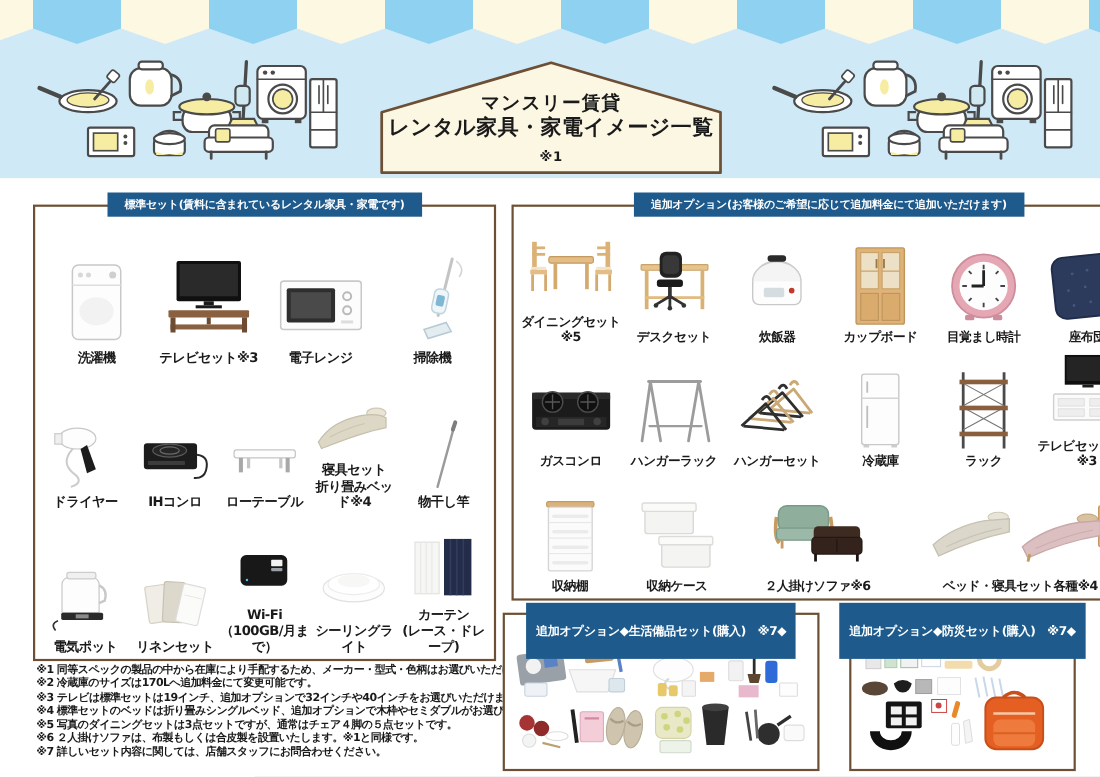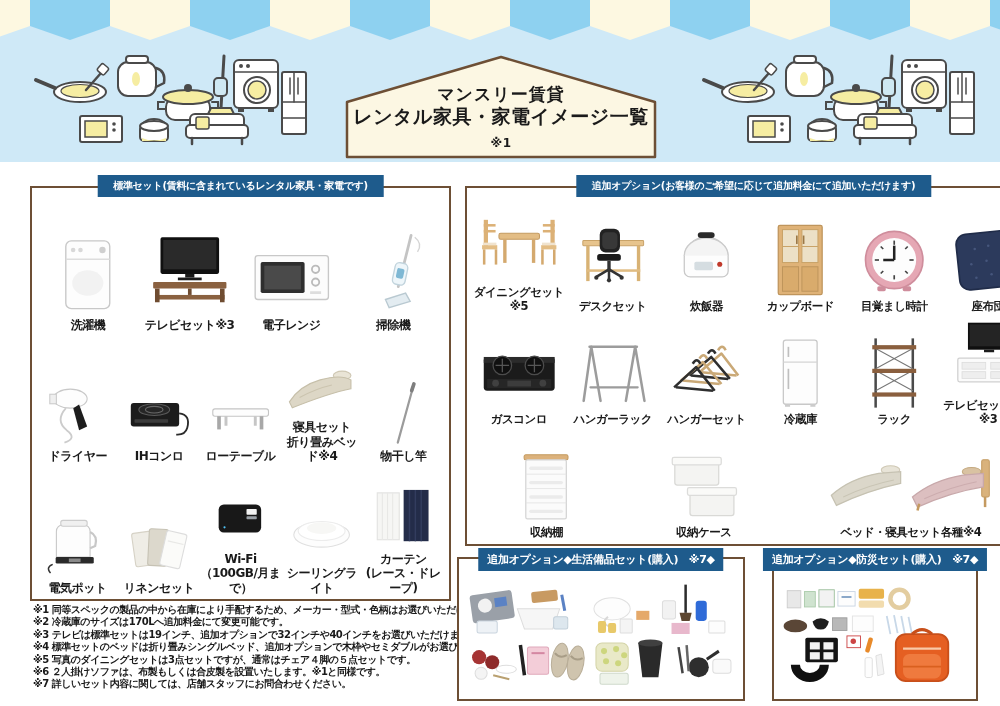--- a/index.html
+++ b/index.html
@@ -22,21 +22,21 @@
   
   .box{position:absolute;background:#fff;border:2px solid #6d4f35;box-sizing:border-box;}
   #standard-box{left:30px;top:186px;width:421px;height:415px;}
   #optional-box{left:465px;top:186px;width:577px;height:360px;}
   #lifestyle-box{left:457px;top:557px;width:288px;height:144px;}
   #disaster-box{left:772px;top:557px;width:206px;height:144px;}
 
   .box-header{position:absolute;left:50%;transform:translateX(-50%);top:-13px;
               background:#1e5b8c;color:#fff;font-weight:bold;white-space:nowrap;
               padding:4px 16px;font-size:10px;letter-spacing:-0.3px;z-index:2;}
-  .box-header.small{font-size:11px;top:-11px;padding:4px 9px;}
+  .box-header.small{font-size:11px;top:-11px;padding:18px 9px;}
 
   
   .grid{position:absolute;left:5px;right:5px;top:13px;bottom:4px;display:flex;flex-direction:column;}
   .row{display:flex;flex:1;}
   .item{flex:1;display:flex;flex-direction:column;align-items:center;justify-content:flex-end;min-width:0;}
   .img{width:100%;display:flex;align-items:flex-end;justify-content:center;}
   .img svg{width:90%;height:100%;}
   .label{font-size:12px;font-weight:bold;text-align:center;line-height:1.2;
          white-space:pre-line;letter-spacing:-0.5px;margin-top:2px;}
   #standard-grid .r0 .img{height:96px;}
@@ -624,20 +624,38 @@
     <g>
                   <rect x="34" y="52" width="52" height="28" rx="3" fill="#f4f4f2" stroke="#d9d9d6" stroke-width="1.5"></rect>
     <rect x="31" y="47" width="58" height="9" rx="2" fill="#fafaf8" stroke="#dcdcda" stroke-width="1.5"></rect>
                 </g>
               </svg>
             </div>
             <div class="label">収納ケース</div>
           </div>
           <div class="item">
             <div class="img">
+              <svg xmlns="http://www.w3.org/2000/svg" viewBox="0 0 100 90" preserveAspectRatio="xMidYMax meet">
+                <path d="M6 26 q-3 22 3 28" stroke="#c9995f" stroke-width="4" fill="none"></path>
+    <rect x="8" y="14" width="54" height="28" rx="9" fill="#8fae9c" stroke="#7a9a88" stroke-width="1.5"></rect>
+    <rect x="6" y="38" width="58" height="13" rx="4" fill="#9cb8a8" stroke="#7a9a88" stroke-width="1.2"></rect>
+    <path d="M64 26 q4 22 -2 28" stroke="#c9995f" stroke-width="4" fill="none"></path>
+    <line x1="12" y1="51" x2="12" y2="60" stroke="#c9995f" stroke-width="3"></line>
+    <line x1="58" y1="51" x2="58" y2="60" stroke="#c9995f" stroke-width="3"></line>
+    <rect x="46" y="36" width="50" height="16" rx="5" fill="#3d2a21"></rect>
+    <rect x="44" y="48" width="54" height="18" rx="4" fill="#33231c" stroke="#241813" stroke-width="1.2"></rect>
+    <line x1="71" y1="50" x2="71" y2="64" stroke="#241813" stroke-width="1.5"></line>
+    <line x1="48" y1="66" x2="48" y2="74" stroke="#1c1410" stroke-width="3"></line>
+    <line x1="93" y1="66" x2="93" y2="74" stroke="#1c1410" stroke-width="3"></line>
+              </svg>
+            </div>
+            <div class="label">２人掛けソファ※6</div>
+          </div>
+          <div class="item">
+            <div class="img">
               <svg xmlns="http://www.w3.org/2000/svg" viewBox="0 0 200 90" preserveAspectRatio="xMidYMax meet">
                 <ellipse cx="76" cy="26" rx="11" ry="5" fill="#e8e4d8" stroke="#cfc8b4" stroke-width="1.2"></ellipse>
     <path d="M6 56 Q28 36 62 30 L88 28 L88 42 Q50 50 12 68 Z" fill="#dbd7ca" stroke="#c6c2b2" stroke-width="1.5"></path>
     <path d="M20 58 Q50 44 80 38" stroke="#c9c5b5" fill="none" stroke-width="1.2"></path>
     <rect x="184" y="14" width="9" height="44" rx="2" fill="#d9b27c" stroke="#c49a60" stroke-width="1.2"></rect>
     <ellipse cx="172" cy="28" rx="11" ry="5" fill="#d9c2a2" stroke="#c4a97f" stroke-width="1.2"></ellipse>
     <path d="M102 58 Q126 38 162 32 L186 30 L186 46 Q148 52 108 70 Z" fill="#dcbfc0" stroke="#c8a8aa" stroke-width="1.5"></path>
     <path d="M116 60 Q148 46 178 40" stroke="#ccacae" fill="none" stroke-width="1.2"></path>
     <line x1="188" y1="58" x2="188" y2="70" stroke="#c49a60" stroke-width="3"></line>
     <line x1="110" y1="66" x2="108" y2="74" stroke="#c49a60" stroke-width="3"></line>

